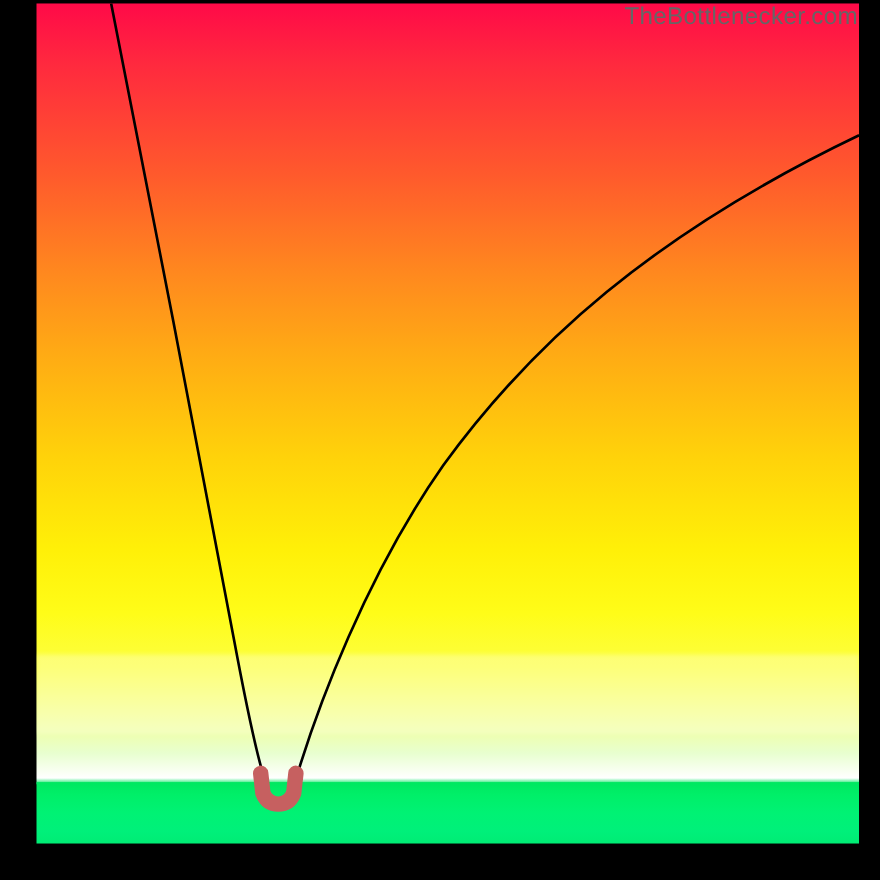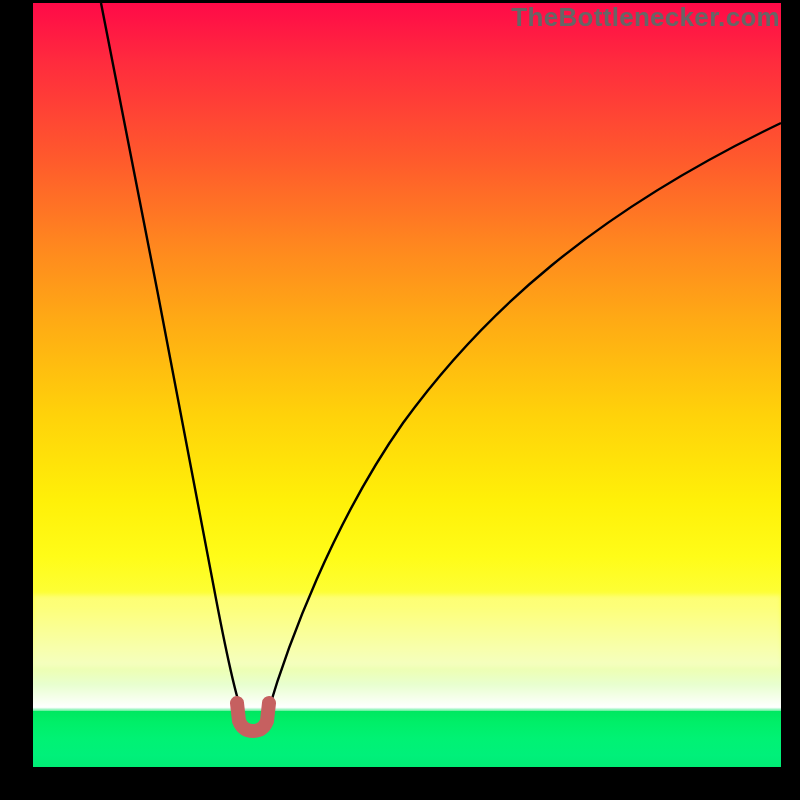--- a/index.html
+++ b/index.html
@@ -69,22 +69,22 @@
     left: 0;
     top: 0;
     width: 748px;
     height: 764px;
   }
   .watermark {
     position: absolute;
     top: 2px;
     right: 20px;
     color: #666;
-    font-size: 26px;
-    font-weight: 700;
+    font-size: 22px;
+    font-weight: 400;
     letter-spacing: 0.3px;
     font-family: Arial, Helvetica, sans-serif;
   }
 </style>
 </head>
 <body>
 
 <div class="frame">
   <div class="gradient-main"></div>
   <div class="washed-band"></div>

